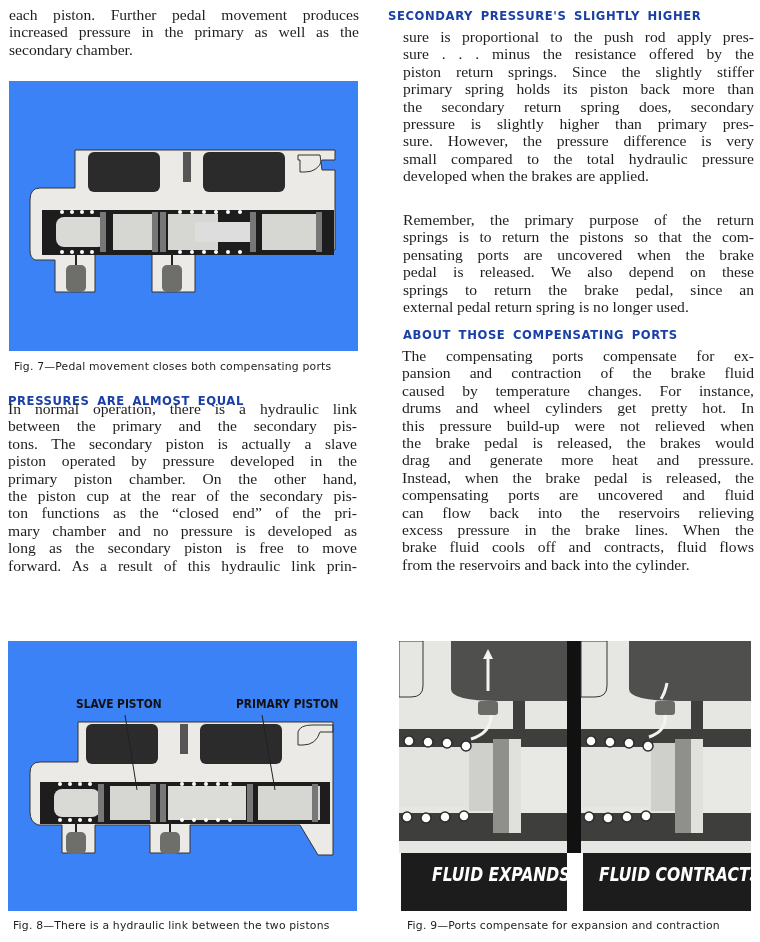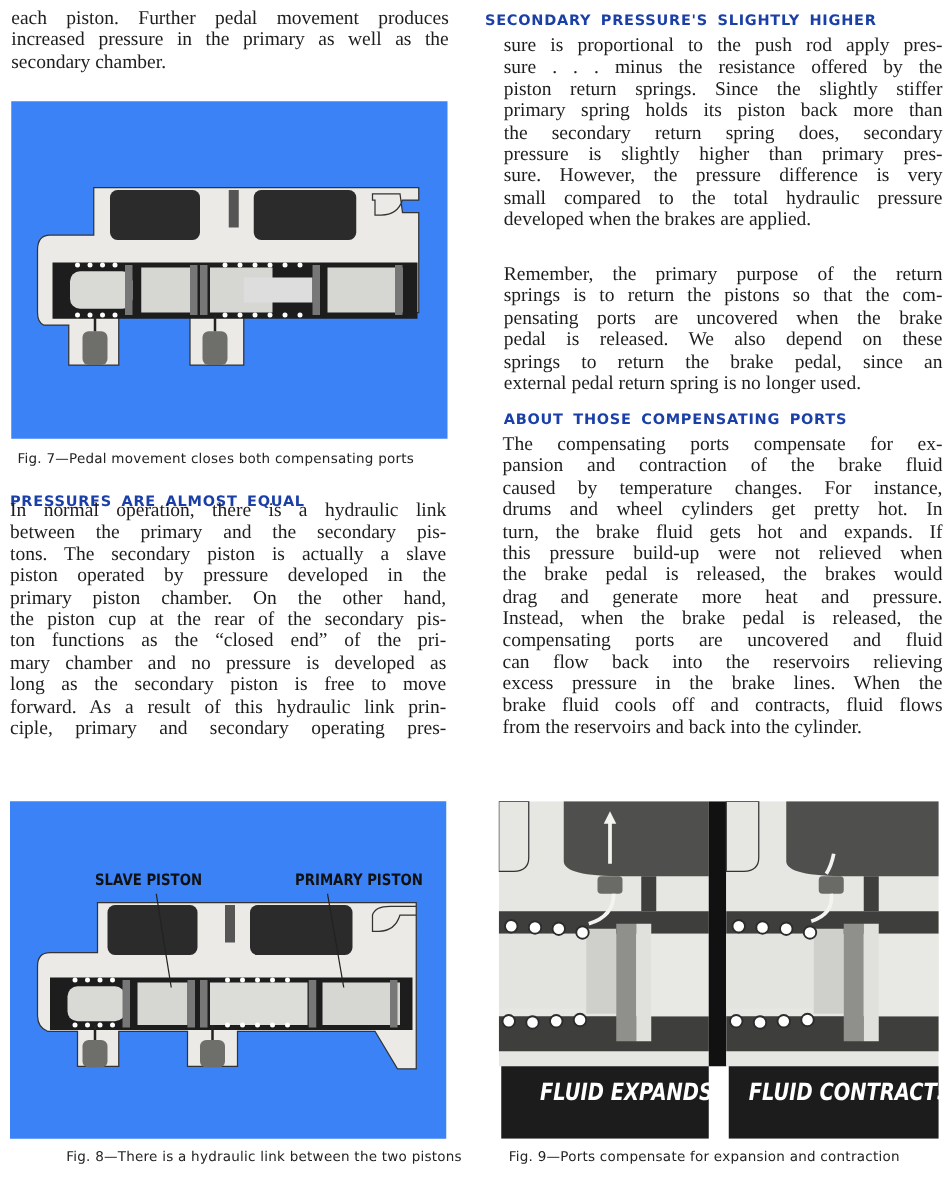--- a/index.html
+++ b/index.html
@@ -76,21 +76,20 @@
   <span class="ln">In normal operation, there is a hydraulic link</span>
   <span class="ln">between the primary and the secondary pis-</span>
   <span class="ln">tons. The secondary piston is actually a slave</span>
   <span class="ln">piston operated by pressure developed in the</span>
   <span class="ln">primary piston chamber. On the other hand,</span>
   <span class="ln">the piston cup at the rear of the secondary pis-</span>
   <span class="ln">ton functions as the “closed end” of the pri-</span>
   <span class="ln">mary chamber and no pressure is developed as</span>
   <span class="ln">long as the secondary piston is free to move</span>
   <span class="ln">forward. As a result of this hydraulic link prin-</span>
-  <span class="ln">ciple, primary and secondary operating pres-</span>
 </div>
 
 <div class="fig" style="left:8px;top:641px;width:349px;height:270px;">
   <svg width="349" height="270" viewBox="0 0 349 270">
     <g transform="translate(-8,-641)">
       <path d="M78,722 L333,722 L333,732 L320,732 Q316,745 303,745 L298,745 L298,732 Q300,725 312,725 L333,725 L333,855 L318,855 L300,825 L190,825 L190,853 L150,853 L150,825 L95,825 L95,853 L62,853 L62,825 L38,825 Q30,822 30,812 L30,773 Q30,762 40,762 L78,762 Z" fill="#eceae6" stroke="#333" stroke-width="1"></path>
       <rect x="40" y="782" width="290" height="42" fill="#1d1d1d"></rect>
       <rect x="86" y="724" width="72" height="40" rx="6" fill="#2b2b2b"></rect>
       <rect x="200" y="724" width="82" height="40" rx="6" fill="#2b2b2b"></rect>
       <rect x="180" y="724" width="8" height="30" fill="#555"></rect>
@@ -127,21 +126,21 @@
       <rect x="160" y="832" width="20" height="22" rx="5" fill="#6e6e6a"></rect>
       <line x1="76" y1="820" x2="76" y2="832" stroke="#222" stroke-width="2"></line>
       <line x1="170" y1="820" x2="170" y2="832" stroke="#222" stroke-width="2"></line>
       <line x1="125" y1="715" x2="137" y2="790" stroke="#222" stroke-width="1"></line>
       <line x1="262" y1="715" x2="275" y2="790" stroke="#222" stroke-width="1"></line>
     </g>
   </svg>
   <div class="lbl" style="left:68px;top:55px;">SLAVE PISTON</div>
   <div class="lbl" style="left:228px;top:55px;">PRIMARY PISTON</div>
 </div>
-<div class="cap" style="left:13px;top:919px;margin-left:40px;">Fig. 8—There is a hydraulic link between the two pistons</div>
+<div class="cap" style="left:13px;top:919px;">Fig. 8—There is a hydraulic link between the two pistons</div>
 
 <div class="h" style="left:388px;top:9px;text-align:right;">SECONDARY PRESSURE'S SLIGHTLY HIGHER</div>
 <div class="p" style="left:403px;top:28px;width:351px;">
   <span class="ln">sure is proportional to the push rod apply pres-</span>
   <span class="ln">sure . . . minus the resistance offered by the</span>
   <span class="ln">piston return springs. Since the slightly stiffer</span>
   <span class="ln">primary spring holds its piston back more than</span>
   <span class="ln">the secondary return spring does, secondary</span>
   <span class="ln">pressure is slightly higher than primary pres-</span>
   <span class="ln">sure. However, the pressure difference is very</span>
@@ -156,21 +155,20 @@
   <span class="ln">springs to return the brake pedal, since an</span>
   <span class="ln last">external pedal return spring is no longer used.</span>
 </div>
 
 <div class="h" style="left:403px;top:328px;">ABOUT THOSE COMPENSATING PORTS</div>
 <div class="p" style="left:402px;top:347px;width:352px;">
   <span class="ln">The compensating ports compensate for ex-</span>
   <span class="ln">pansion and contraction of the brake fluid</span>
   <span class="ln">caused by temperature changes. For instance,</span>
   <span class="ln">drums and wheel cylinders get pretty hot. In</span>
-  <span class="ln">turn, the brake fluid gets hot and expands. If</span>
   <span class="ln">this pressure build-up were not relieved when</span>
   <span class="ln">the brake pedal is released, the brakes would</span>
   <span class="ln">drag and generate more heat and pressure.</span>
   <span class="ln">Instead, when the brake pedal is released, the</span>
   <span class="ln">compensating ports are uncovered and fluid</span>
   <span class="ln">can flow back into the reservoirs relieving</span>
   <span class="ln">excess pressure in the brake lines. When the</span>
   <span class="ln">brake fluid cools off and contracts, fluid flows</span>
   <span class="ln last">from the reservoirs and back into the cylinder.</span>
 </div>

